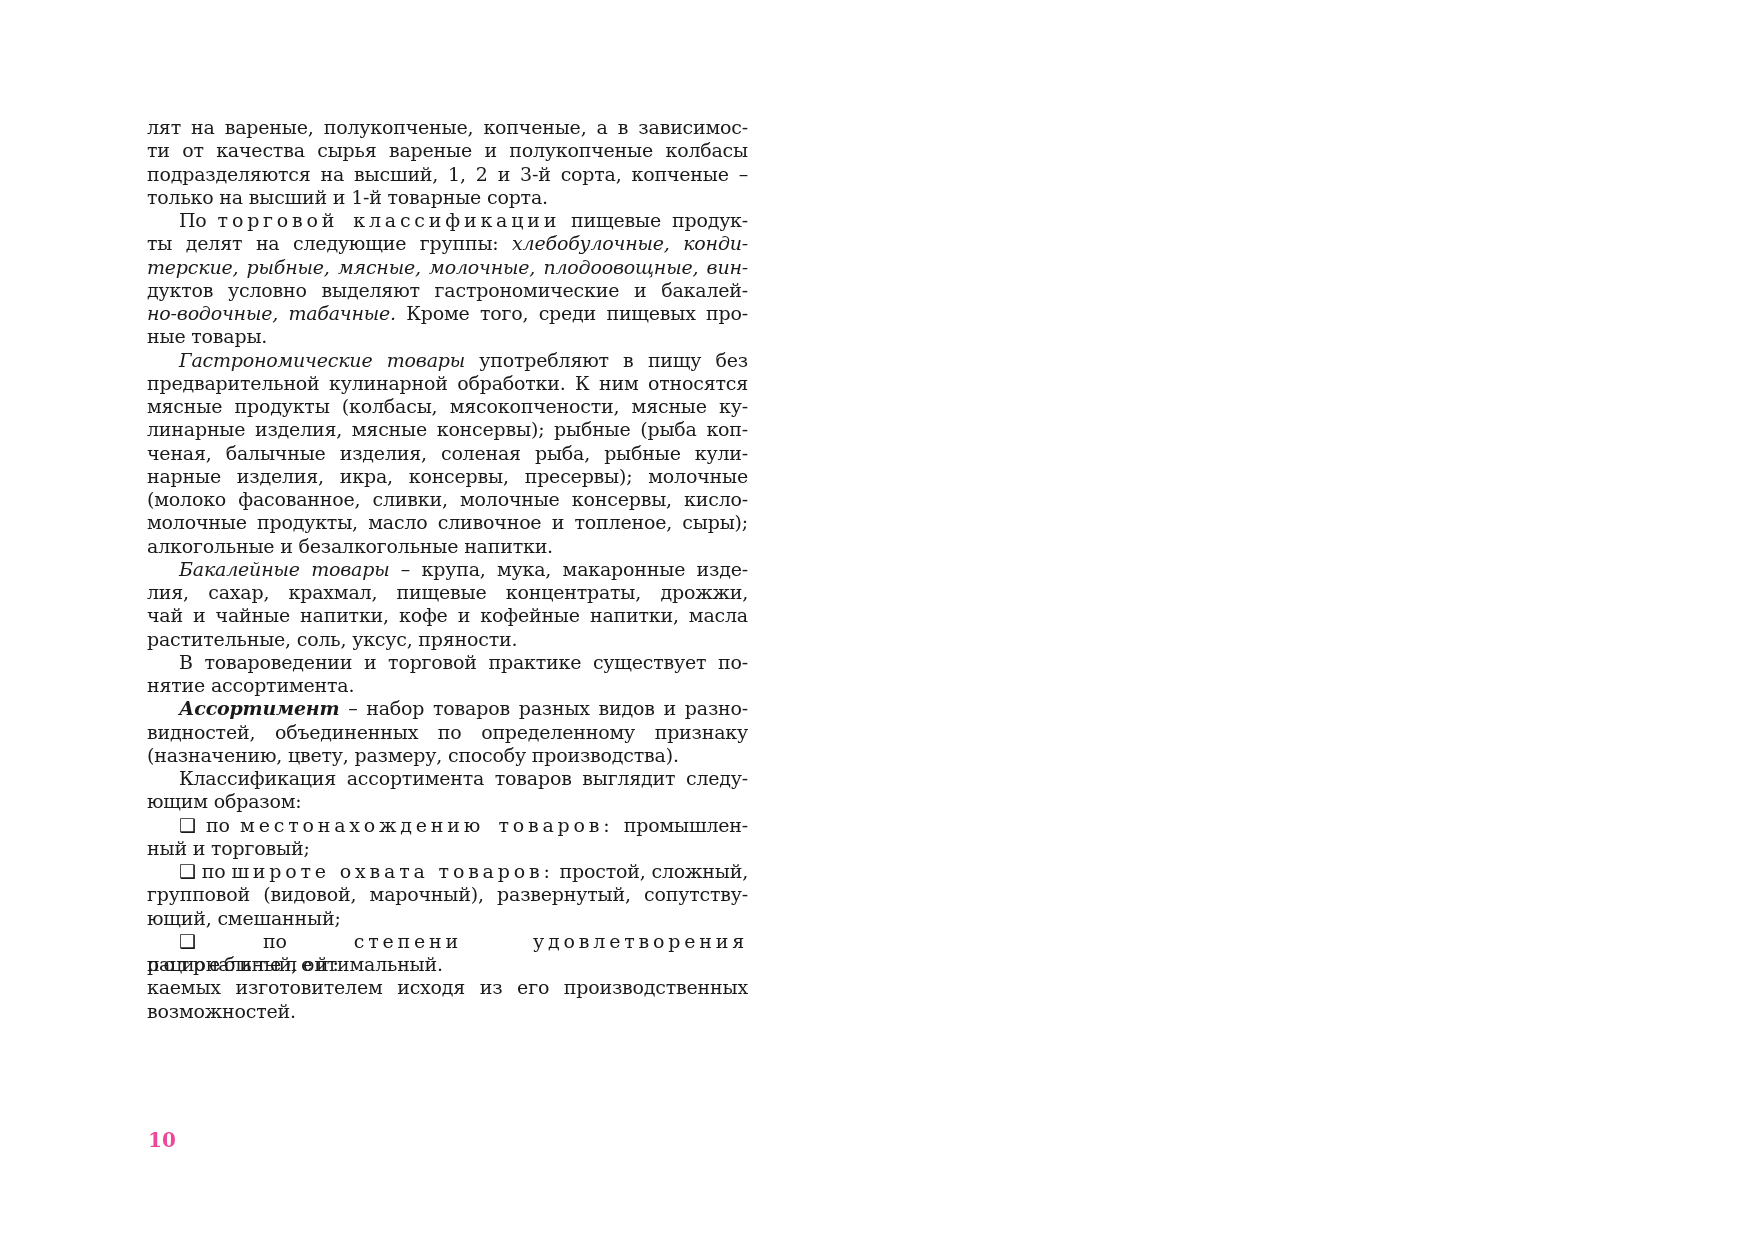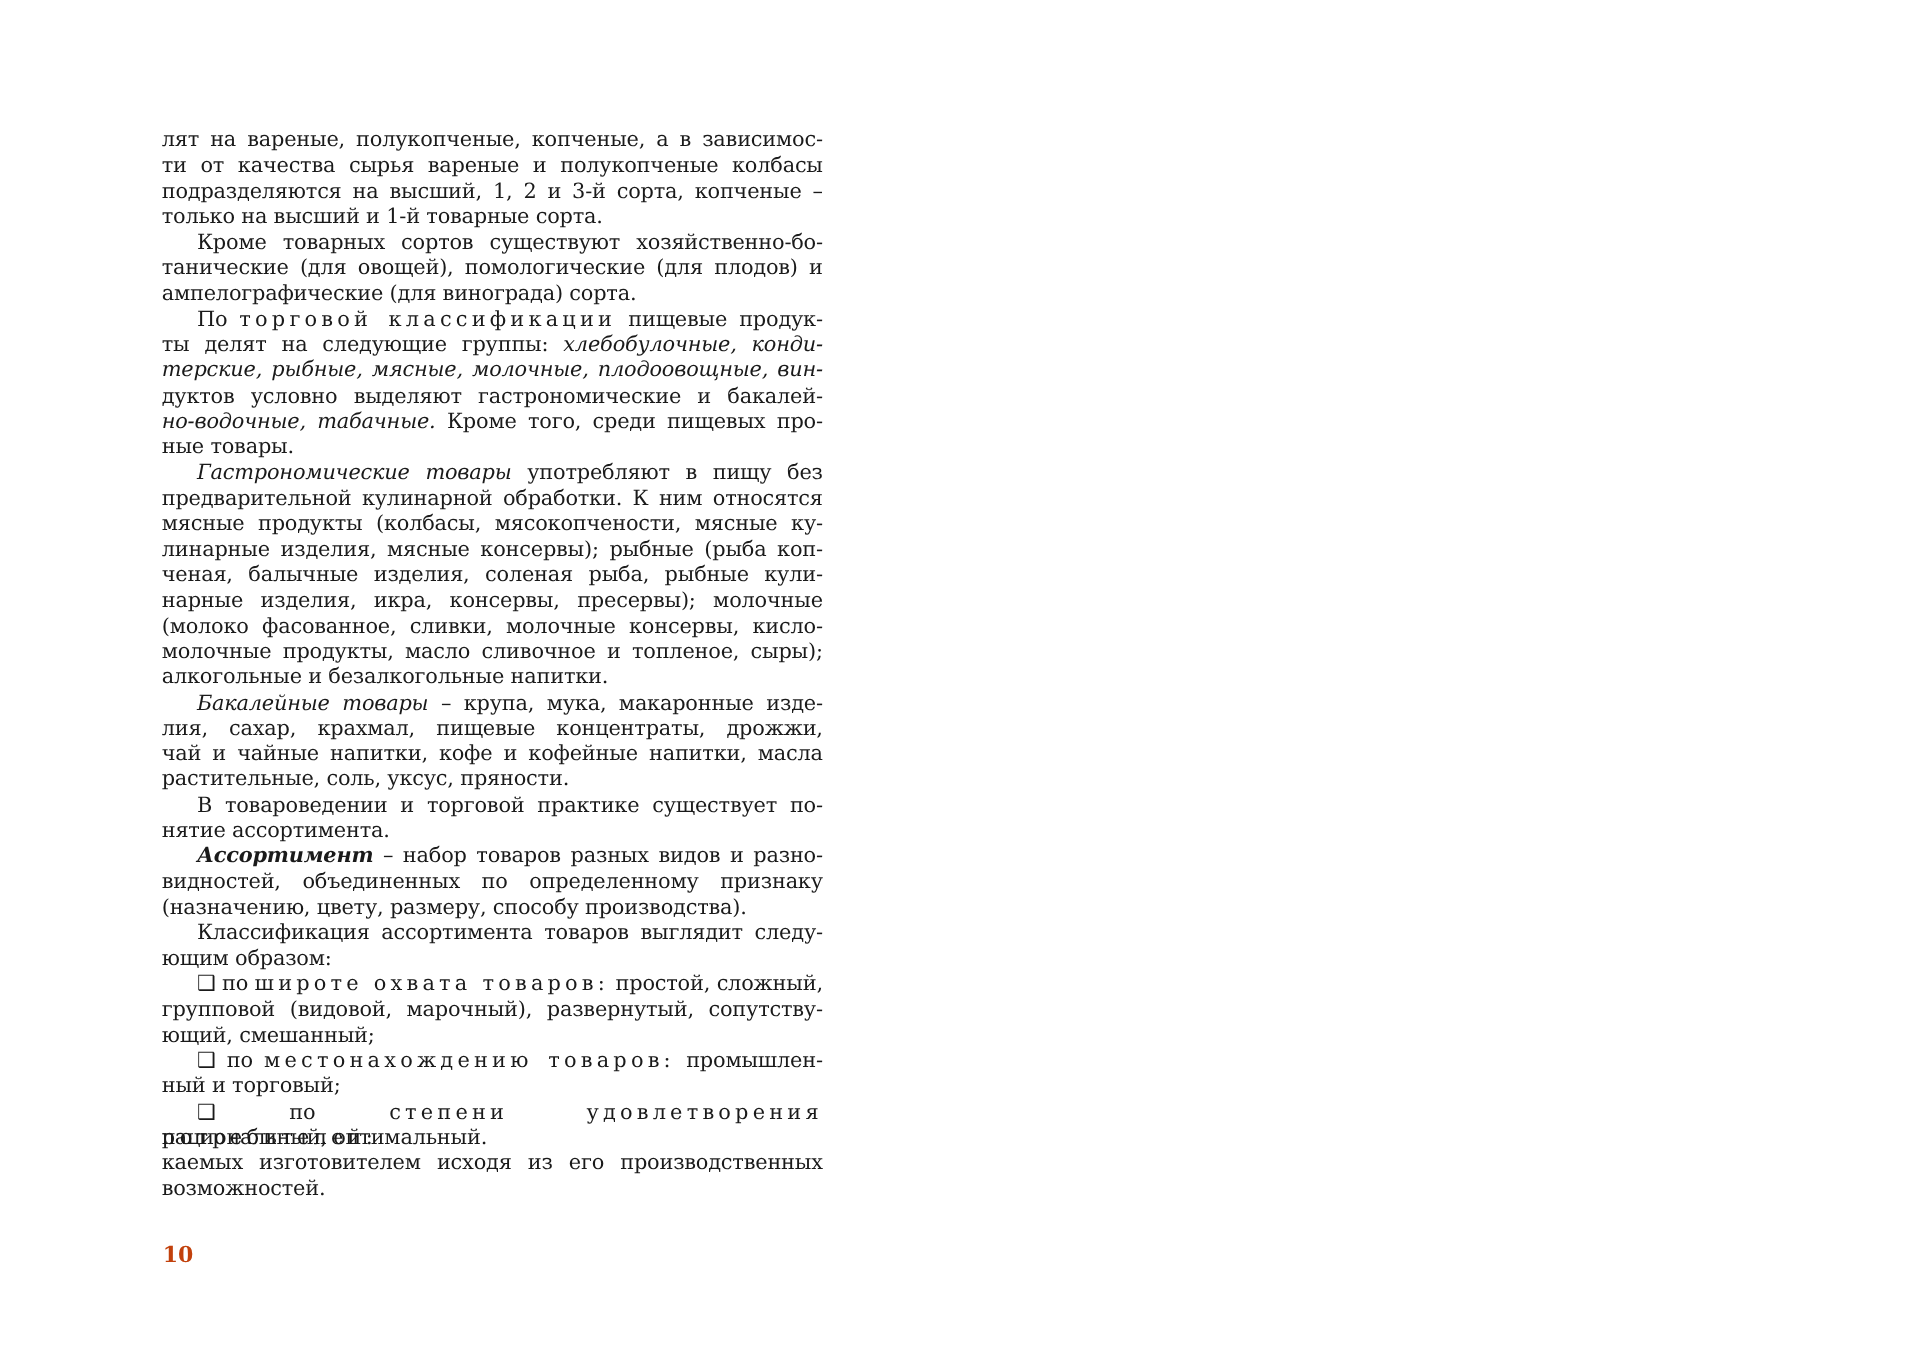--- a/index.html
+++ b/index.html
@@ -34,38 +34,33 @@
   .line.indent { text-indent: 32px; }
   .it  { font-style: italic; margin-top: 36px; }
   .bit { font-style: italic; font-weight: 700; }
   .sp  { letter-spacing: 0.2em; margin-top: 45px; }
   .page-number {
     position: absolute;
     left: 148px;
     top: 1128px;
     font-size: 20px;
     font-weight: 700;
-    color: #c2410c;
+    color: #ec4899;
   }
 </style>
 </head>
 <body>
 
 <div class="page">
   <div class="text-column">
       <div class="para">
         <div class="line"><span>лят на вареные, полукопченые, копченые, а в зависимос-</span></div>
         <div class="line"><span>ти от качества сырья вареные и полукопченые колбасы</span></div>
         <div class="line"><span>подразделяются на высший, 1, 2 и 3-й сорта, копченые –</span></div>
         <div class="line lastline"><span>только на высший и 1-й товарные сорта.</span></div>
-      </div>
-      <div class="para">
-        <div class="line indent"><span>Кроме товарных сортов существуют хозяйственно-бо-</span></div>
-        <div class="line"><span>танические (для овощей), помологические (для плодов) и</span></div>
-        <div class="line lastline"><span>ампелографические (для винограда) сорта.</span></div>
       </div>
       <div class="para">
         <div class="line indent"><span>По </span><span class="sp">торговой классификации</span><span> пищевые продук-</span></div>
         <div class="line"><span>ты делят на следующие группы: </span><span class="it">хлебобулочные, конди-</span></div>
         <div class="line"><span class="it">терские, рыбные, мясные, молочные, плодоовощные, вин-</span></div>
         <div class="line"><span>дуктов условно выделяют гастрономические и бакалей-</span></div>
         <div class="line"><span class="it">но-водочные, табачные.</span><span> Кроме того, среди пищевых про-</span></div>
         <div class="line lastline"><span>ные товары.</span></div>
       </div>
       <div class="para">
@@ -92,27 +87,27 @@
       <div class="para">
         <div class="line indent"><span class="bit">Ассортимент</span><span> – набор товаров разных видов и разно-</span></div>
         <div class="line"><span>видностей, объединенных по определенному признаку</span></div>
         <div class="line lastline"><span>(назначению, цвету, размеру, способу производства).</span></div>
       </div>
       <div class="para">
         <div class="line indent"><span>Классификация ассортимента товаров выглядит следу-</span></div>
         <div class="line lastline"><span>ющим образом:</span></div>
       </div>
       <div class="para">
+        <div class="line indent"><span>❑ по </span><span class="sp">местонахождению товаров:</span><span> промышлен-</span></div>
+        <div class="line lastline"><span>ный и торговый;</span></div>
+      </div>
+      <div class="para">
         <div class="line indent"><span>❑ по </span><span class="sp">широте охвата товаров:</span><span> простой, сложный,</span></div>
         <div class="line"><span>групповой (видовой, марочный), развернутый, сопутству-</span></div>
         <div class="line lastline"><span>ющий, смешанный;</span></div>
-      </div>
-      <div class="para">
-        <div class="line indent"><span>❑ по </span><span class="sp">местонахождению товаров:</span><span> промышлен-</span></div>
-        <div class="line lastline"><span>ный и торговый;</span></div>
       </div>
       <div class="para">
         <div class="line indent"><span>❑ по </span><span class="sp">степени удовлетворения потребителей:</span></div>
         <div class="line lastline"><span>рациональный, оптимальный.</span></div>
       </div>
       <div class="para">
         <div class="line"><span>каемых изготовителем исходя из его производственных</span></div>
         <div class="line lastline"><span>возможностей.</span></div>
       </div>
     </div>

